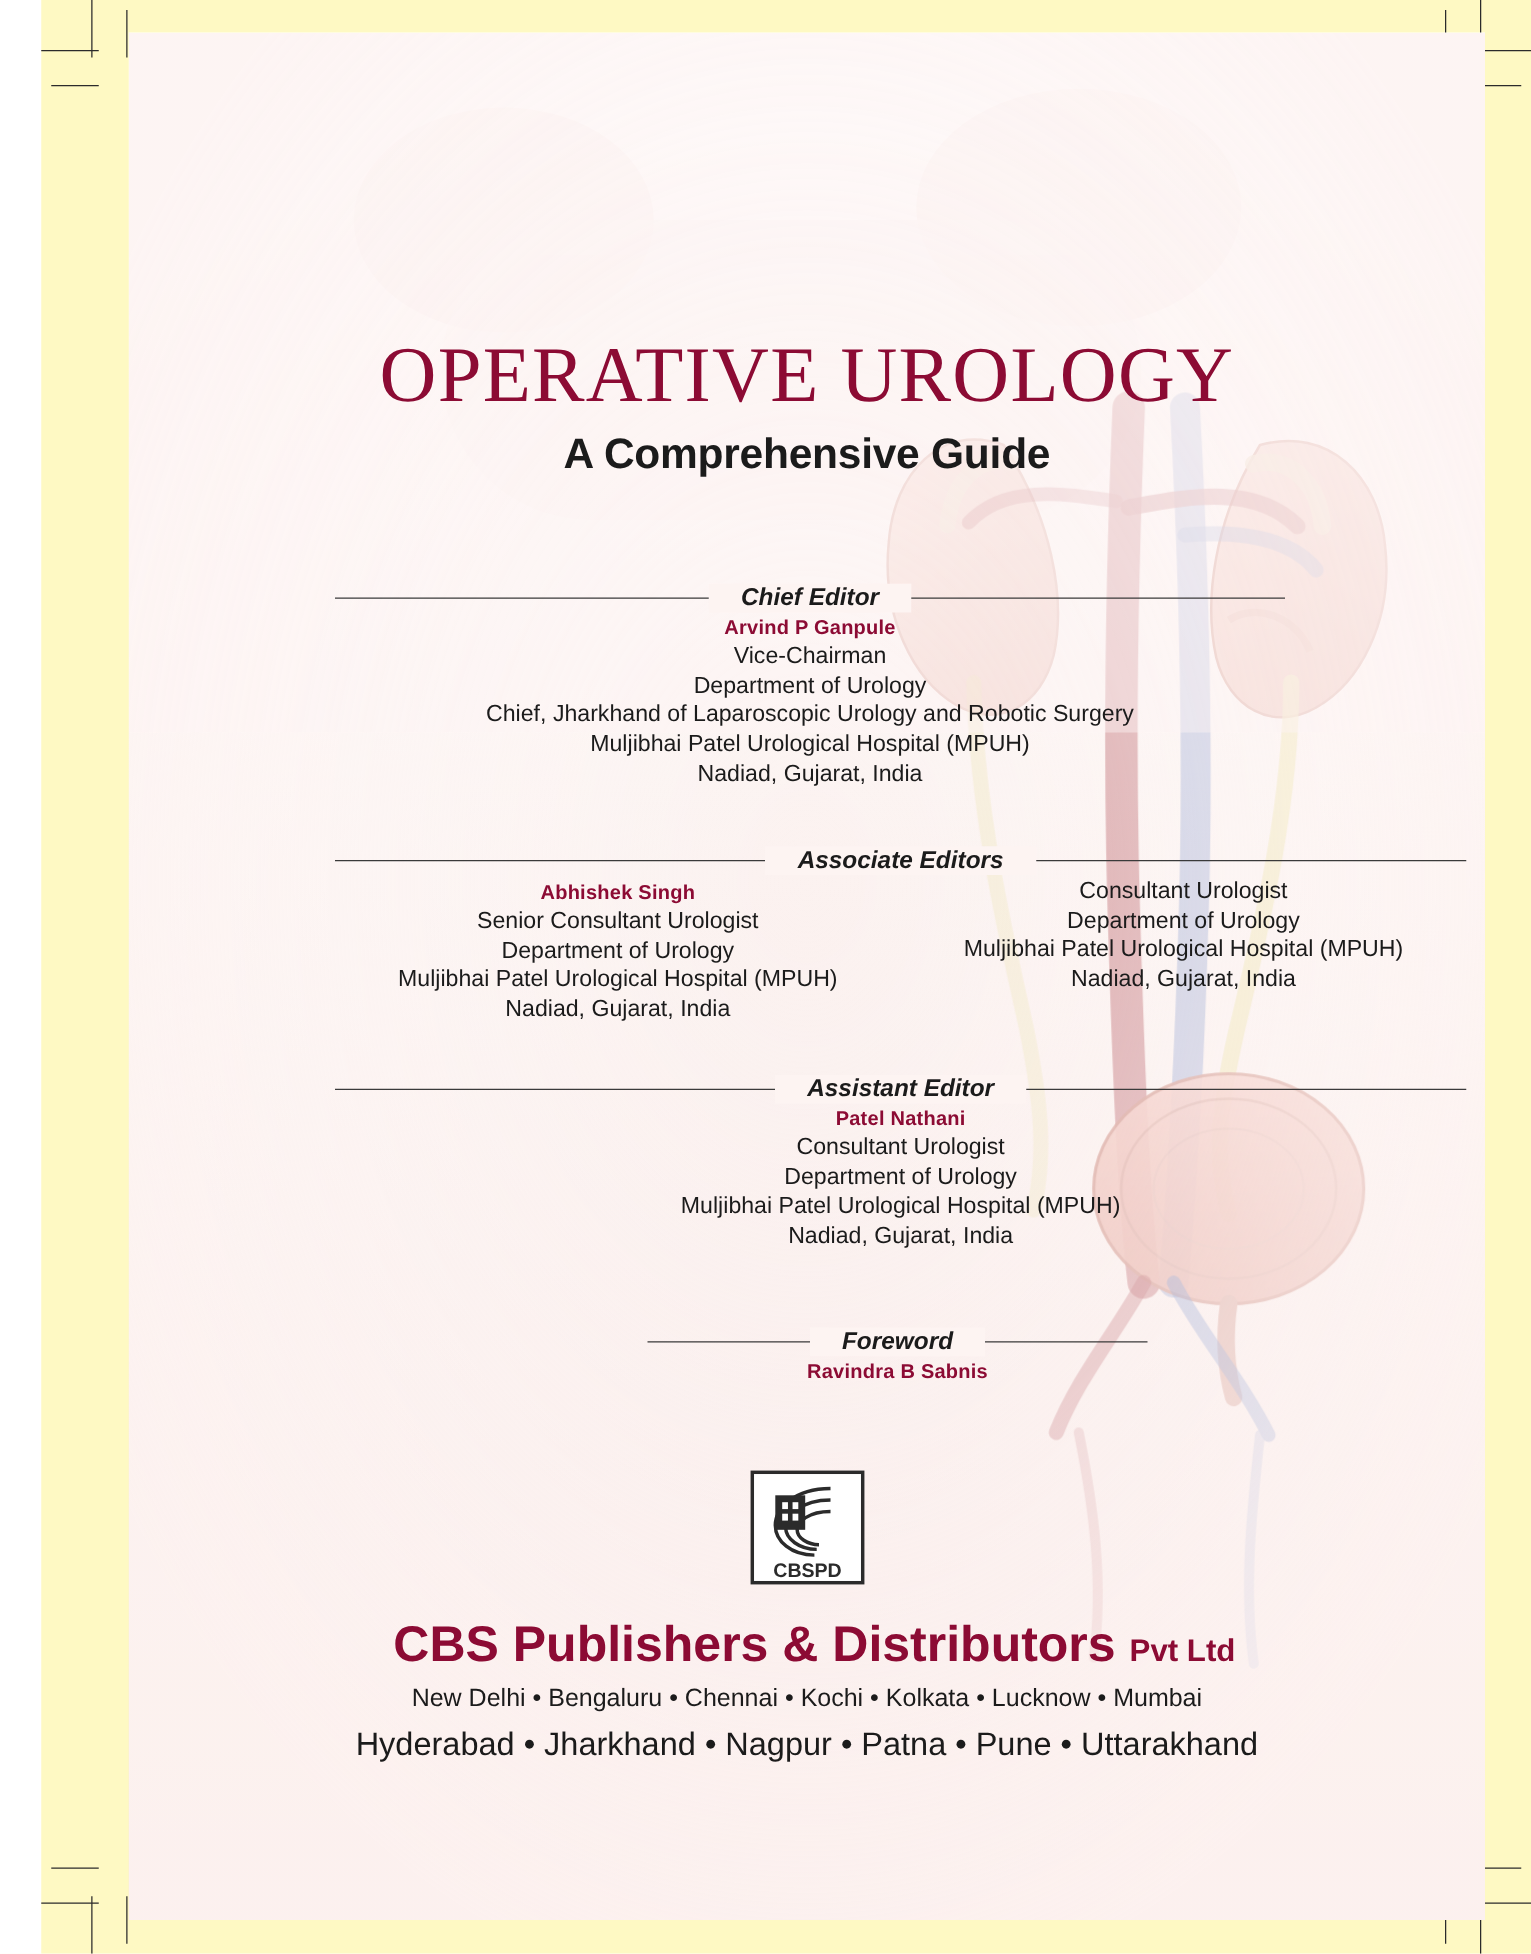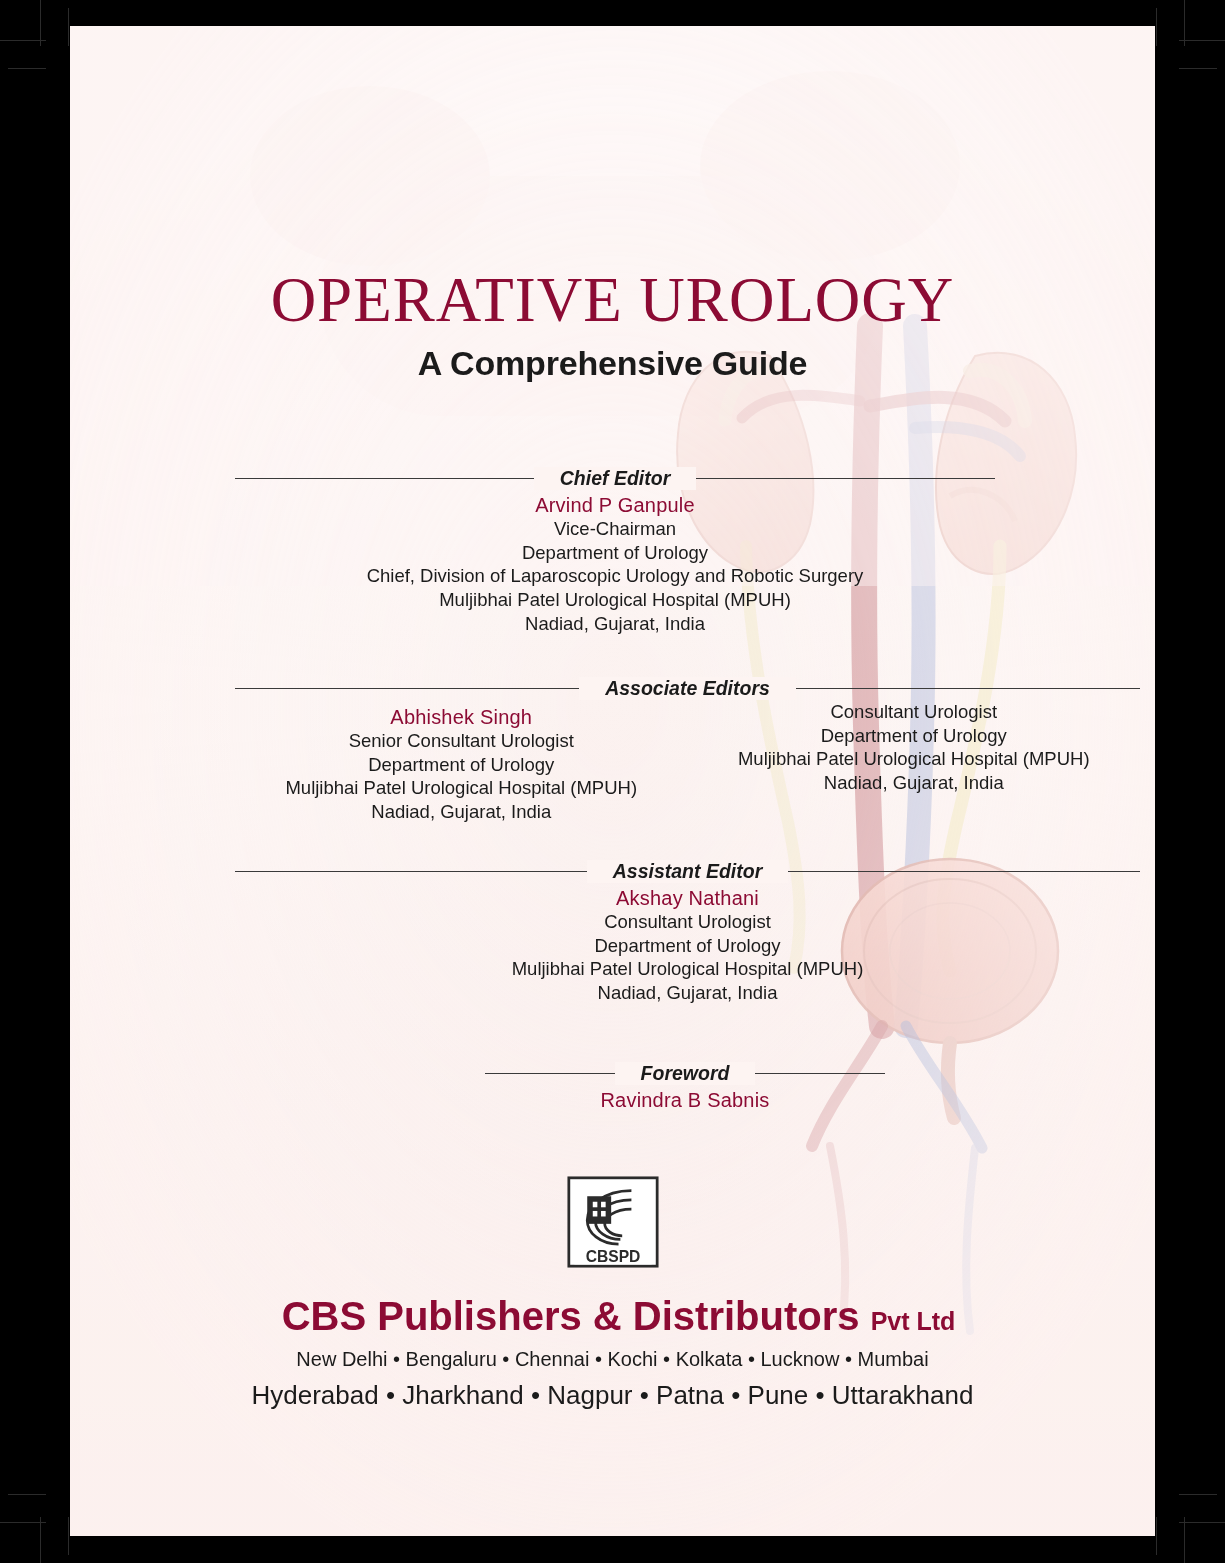--- a/index.html
+++ b/index.html
@@ -12,21 +12,22 @@
     height: 1563px;
     font-family: "Liberation Sans", sans-serif;
     overflow: hidden;
     position: relative;
   }
 
   
   .page {
     position: absolute;
     inset: 0;
-    background: #000000;
+    background: #fef9c3;
+    margin-left: 33px;
   }
   .crop {
     position: absolute;
     background: #2b2b2b;
   }
   
   .crop.tl-v { left: 40px;  top: 0px;   width: 1px; height: 46px; }
   .crop.tl-h { left: 0px;   top: 40px;  width: 46px; height: 1px; }
   .crop.tl-v2{ left: 68px;  top: 8px;   width: 1px; height: 38px; }
   .crop.tl-h2{ left: 8px;   top: 68px;  width: 38px; height: 1px; }
@@ -130,22 +131,22 @@
   }
   .rule-wrap .inner {
     position: relative;
     display: inline-block;
     background: #fdf4f2;
     padding: 0 12px;
     top: 1px;
   }
 
   .person-name {
-    font-size: 20px;
-    font-weight: normal;
+    font-size: 16px;
+    font-weight: bold;
     color: #8c0b34;
     margin-top: 6px;
     letter-spacing: 0.2px;
   }
   .person-line {
     font-size: 18.5px;
     color: #1b1b1b;
     line-height: 1.28;
   }
 
@@ -297,21 +298,21 @@
       <h1 class="main-title">OPERATIVE UROLOGY</h1>
       <h2 class="sub-title">A Comprehensive Guide</h2>
 
       <div class="sec" id="sec-chief">
         <div class="rule-wrap">
           <span class="inner"><span class="sec-label">Chief Editor</span></span>
         </div>
         <div class="person-name">Arvind P Ganpule</div>
         <div class="person-line">Vice-Chairman</div>
         <div class="person-line">Department of Urology</div>
-        <div class="person-line">Chief, Division of Laparoscopic Urology and Robotic Surgery</div>
+        <div class="person-line">Chief, Jharkhand of Laparoscopic Urology and Robotic Surgery</div>
         <div class="person-line">Muljibhai Patel Urological Hospital (MPUH)</div>
         <div class="person-line">Nadiad, Gujarat, India</div>
       </div>
 
       <div class="sec" id="sec-assoc">
         <div class="rule-wrap">
           <span class="inner"><span class="sec-label">Associate Editors</span></span>
         </div>
         <div class="two-col">
           <div class="col">
@@ -327,21 +328,21 @@
             <div class="person-line">Muljibhai Patel Urological Hospital (MPUH)</div>
             <div class="person-line">Nadiad, Gujarat, India</div>
           </div>
         </div>
       </div>
 
       <div class="sec" id="sec-asst">
         <div class="rule-wrap">
           <span class="inner"><span class="sec-label">Assistant Editor</span></span>
         </div>
-        <div class="person-name">Akshay Nathani</div>
+        <div class="person-name">Patel Nathani</div>
         <div class="person-line">Consultant Urologist</div>
         <div class="person-line">Department of Urology</div>
         <div class="person-line">Muljibhai Patel Urological Hospital (MPUH)</div>
         <div class="person-line">Nadiad, Gujarat, India</div>
       </div>
 
       <div class="sec" id="sec-fore">
         <div class="rule-wrap">
           <span class="inner"><span class="sec-label">Foreword</span></span>
         </div>

